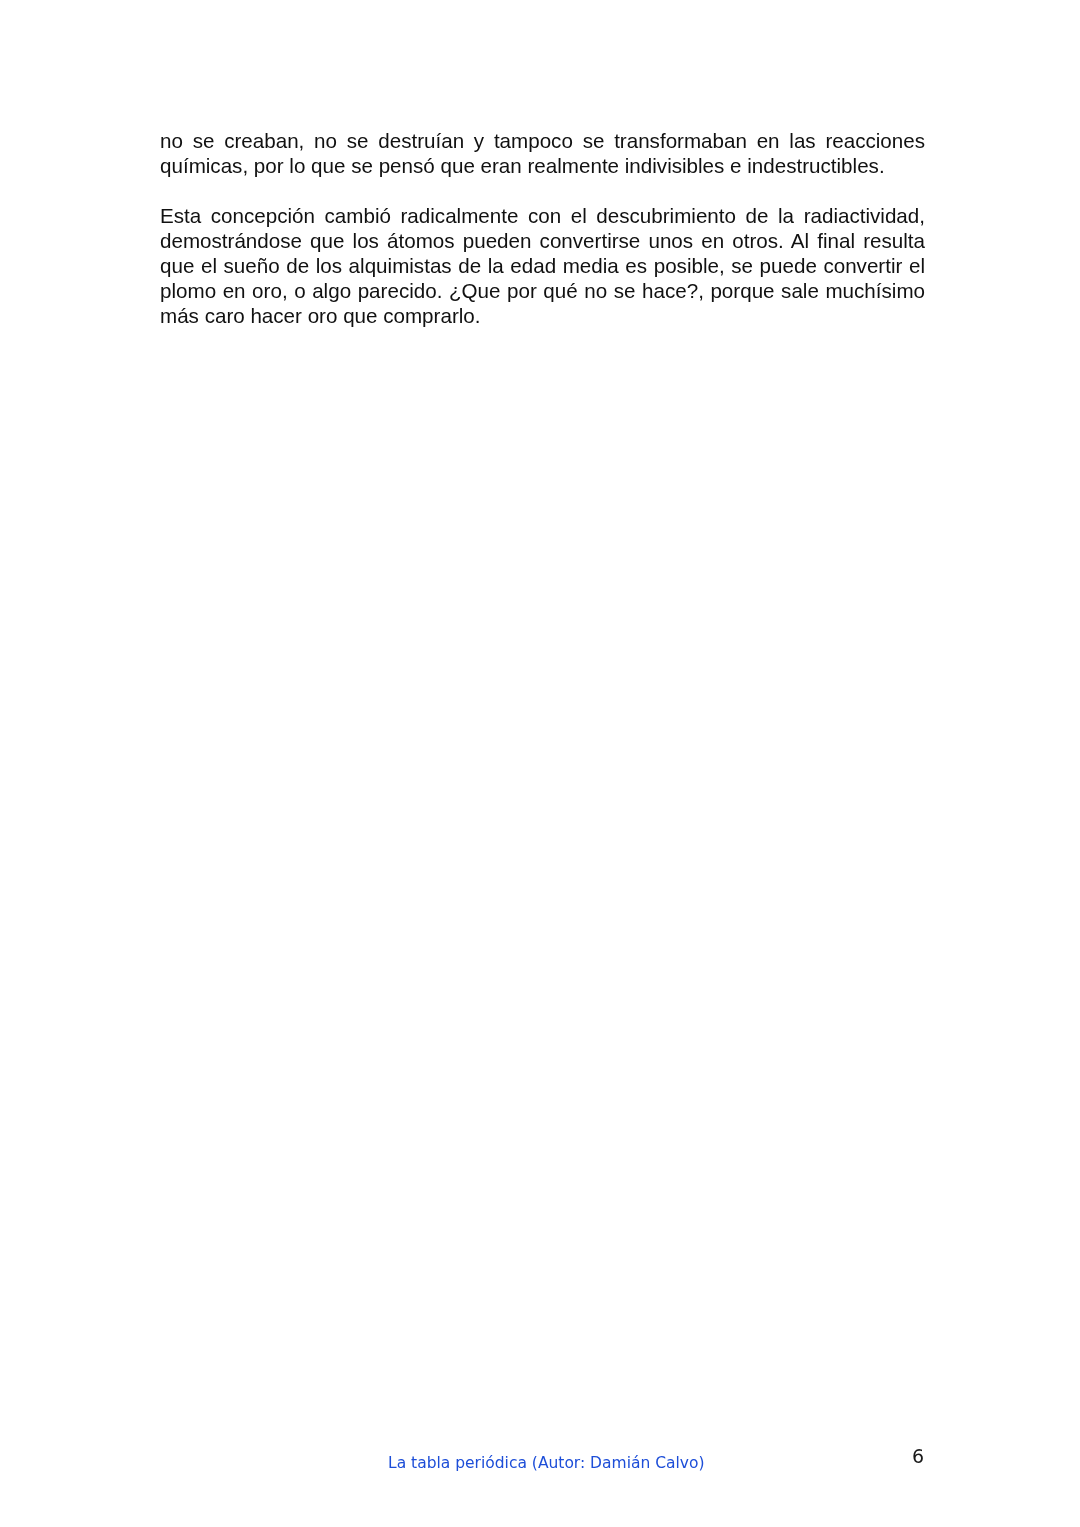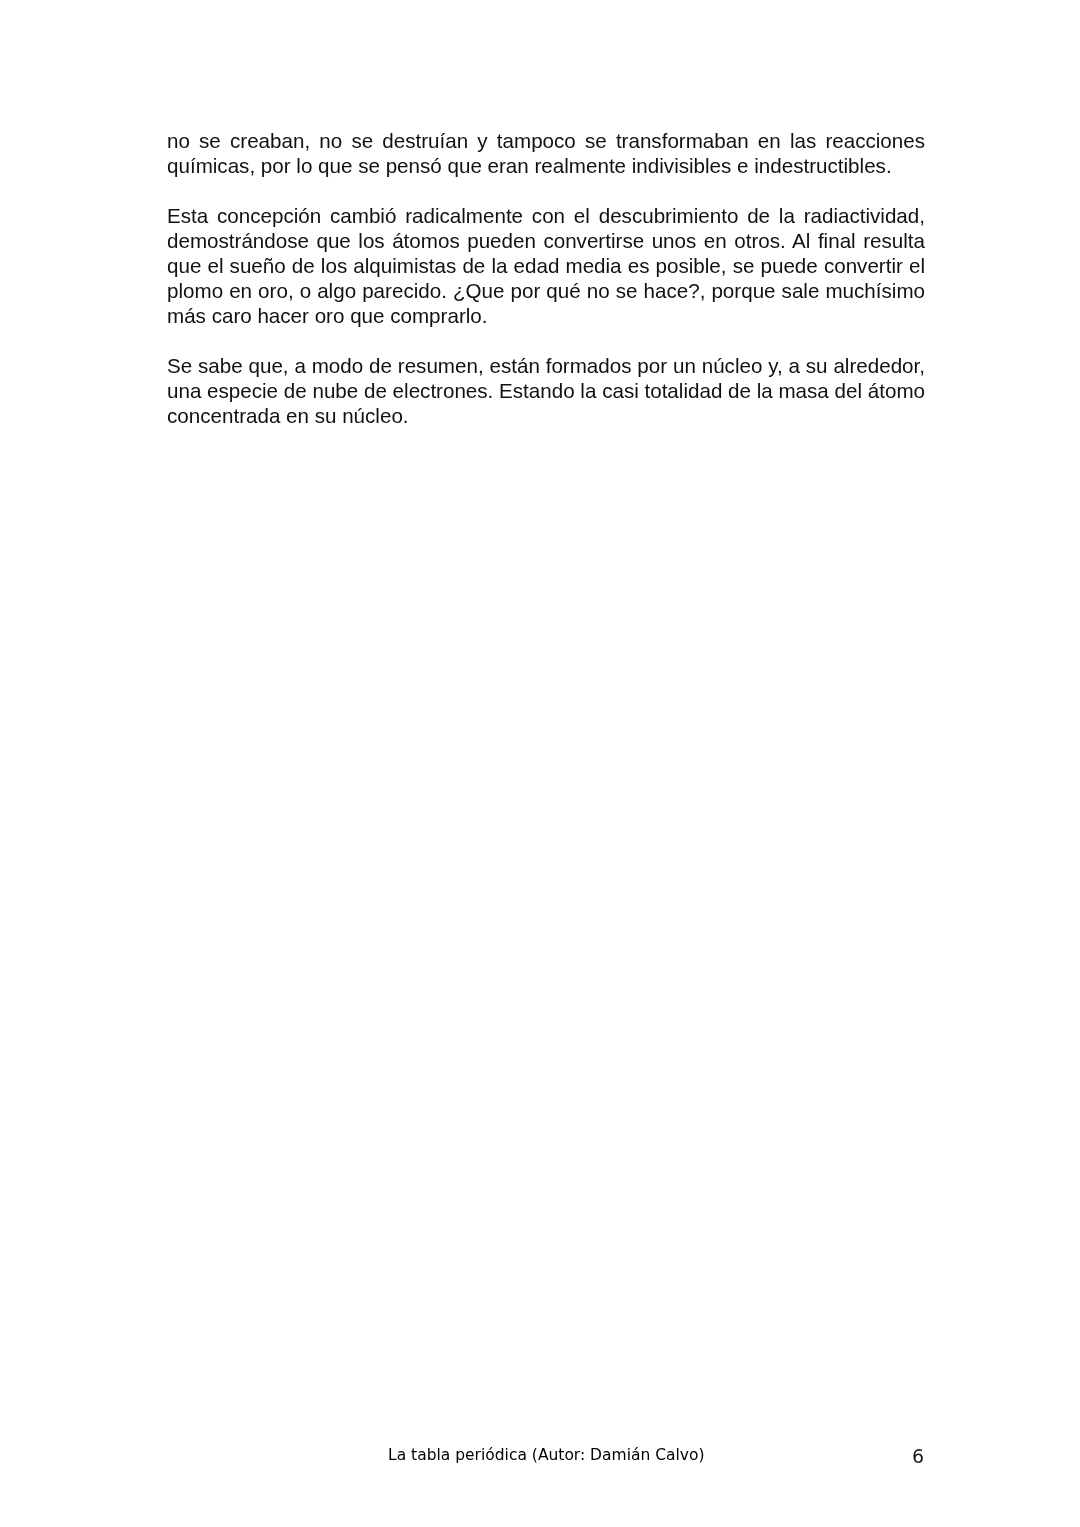--- a/index.html
+++ b/index.html
@@ -17,54 +17,53 @@
     .page-body {
       position: absolute;
       left: 155px;
       top: 128px;
       width: 770px;
       font-family: "Liberation Sans", sans-serif;
       font-size: 20.6px;
       line-height: 25px;
     }
     .paragraph {
-      margin: 0 0 25px 12px;
+      margin: 0 0 25px 5px;
       text-align: justify;
       text-align-last: left;
     }
     .footer {
       position: absolute;
       left: 0;
       top: 1444px;
       width: 1080px;
       height: 24px;
       font-family: "DejaVu Sans", sans-serif;
     }
     .footer-title {
       position: absolute;
       left: 388px;
-      top: 0;
+      top: 8px;
       font-size: 15.5px;
       line-height: 22px;
-      color: #000000;
+      color: #1d4ed8;
     }
     .page-number {
       position: absolute;
       left: 912px;
       top: 0;
       font-size: 19px;
       line-height: 24px;
       color: #1a1a1a;
     }
   </style>
 </head>
 <body>
 
 <div class="page-body">
   <p class="paragraph">no se creaban, no se destruían y tampoco se transformaban en las reacciones químicas, por lo que se pensó que eran realmente indivisibles e indestructibles.</p>
   <p class="paragraph">Esta concepción cambió radicalmente con el descubrimiento de la radiactividad, demostrándose que los átomos pueden convertirse unos en otros. Al final resulta que el sueño de los alquimistas de la edad media es posible, se puede convertir el plomo en oro, o algo parecido. ¿Que por qué no se hace?, porque sale muchísimo más caro hacer oro que comprarlo.</p>
-  <p class="paragraph">Se sabe que, a modo de resumen, están formados por un núcleo y, a su alrededor, una especie de nube de electrones. Estando la casi totalidad de la masa del átomo concentrada en su núcleo.</p>
 </div>
 
 <div class="footer">
   <span class="footer-title">La tabla periódica (Autor: Damián Calvo)</span>
   <span class="page-number">6</span>
 </div>
 
 </body></html>

